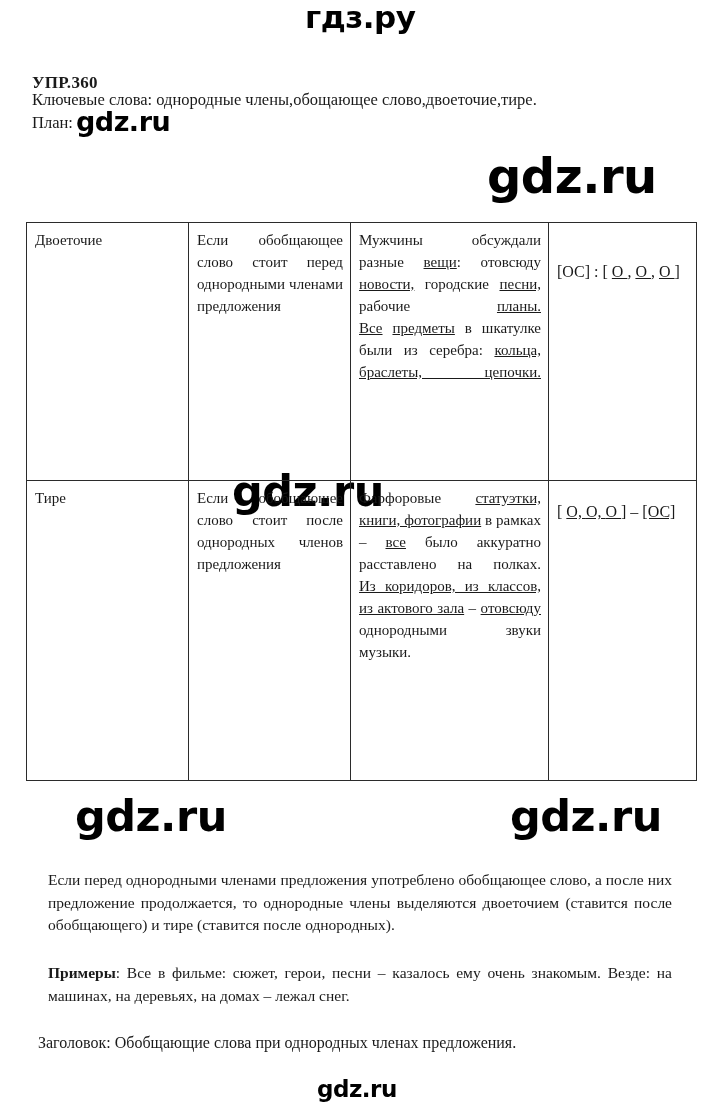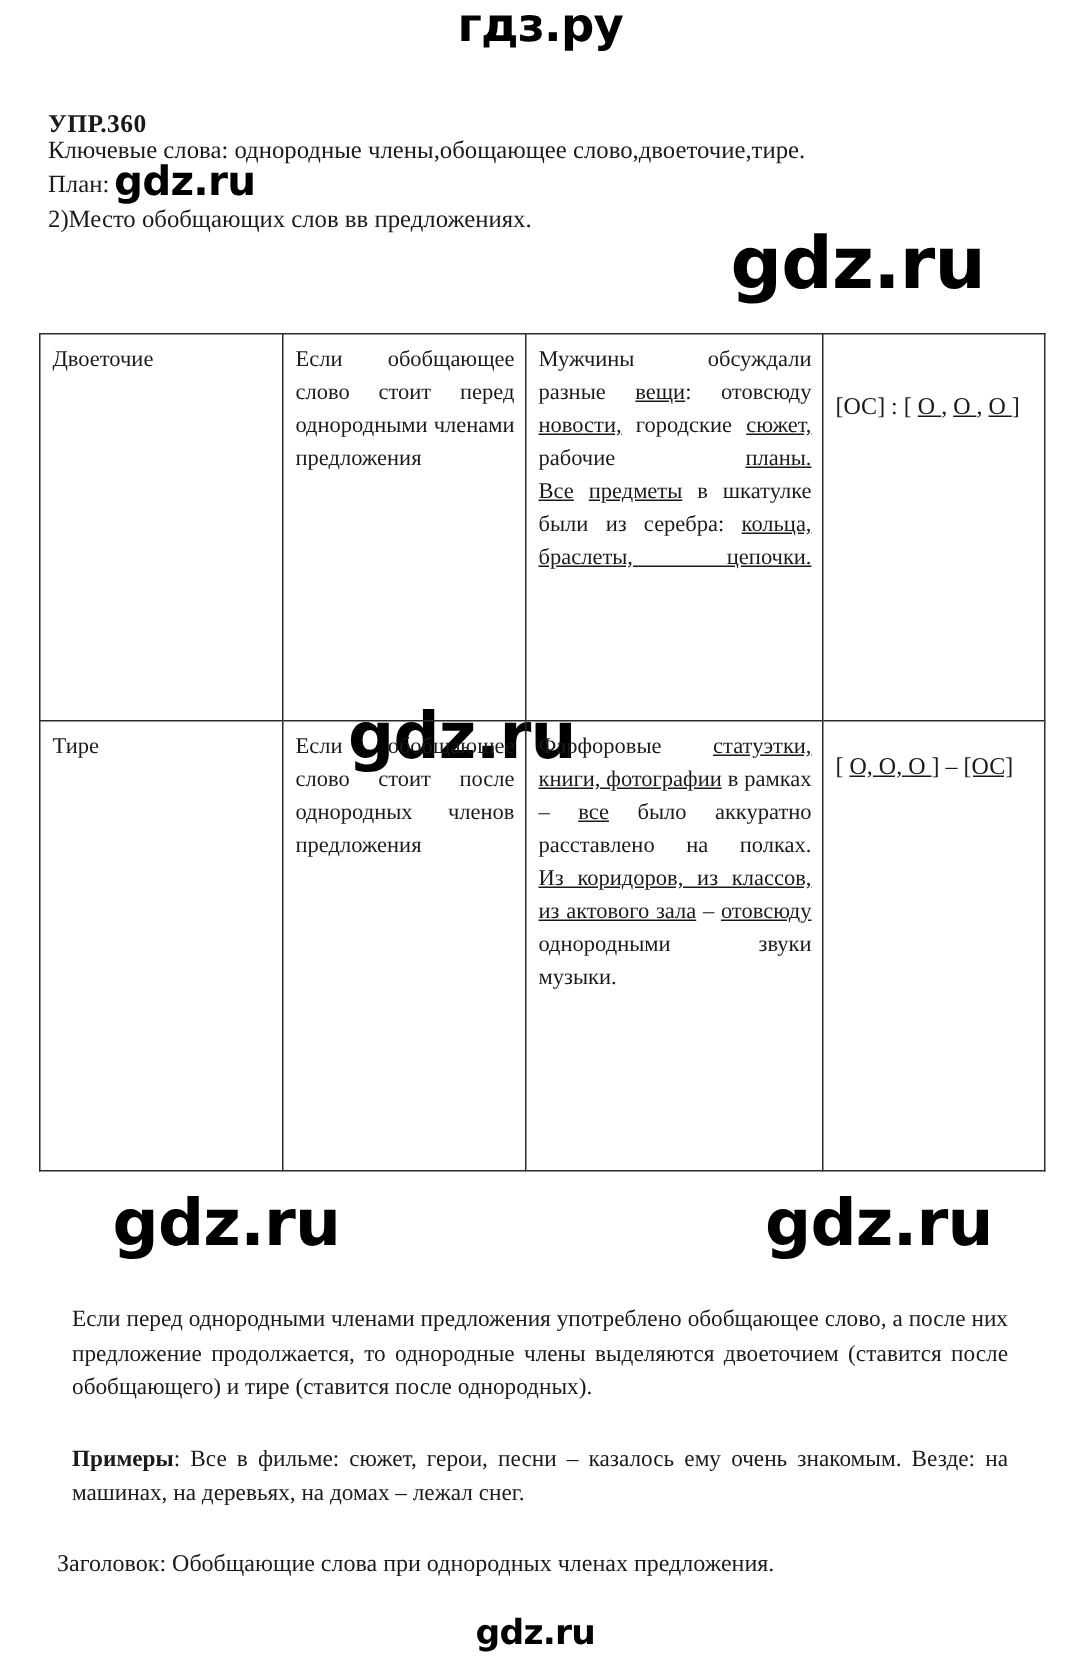--- a/index.html
+++ b/index.html
@@ -118,37 +118,36 @@
   <div class="wm wm-big-2">gdz.ru</div>
   <div class="wm wm-big-3">gdz.ru</div>
   <div class="wm wm-big-4">gdz.ru</div>
   <div class="wm wm-bottom">gdz.ru</div>
 
   <div class="title">УПР.360</div>
 
   <div class="intro">
     <div>Ключевые слова: однородные члены,обощающее слово,двоеточие,тире.</div>
     <div>План:</div>
-    <div>2)Место обобщающих слов вв предложениях.</div>
   </div>
 
   <table class="tbl">
     <colgroup>
       <col class="c1">
         <col class="c2">
         <col class="c3">
         <col class="c4">
     </colgroup>
     <tbody>
 
       <tr class="row1">
         <td class="c1">Двоеточие</td>
         <td class="c2 just">Если обобщающее слово стоит перед однородными членами предложения</td>
         <td class="c3">
-          <div class="just"><span>Мужчины обсуждали разные </span><u class="u">вещи</u><span>: отовсюду </span><u class="u">новости,</u><span> городские </span><u class="u">сюжет,</u><span> рабочие </span><u class="u">планы.</u></div>
+          <div class="just"><span>Мужчины обсуждали разные </span><u class="u">вещи</u><span>: отовсюду </span><u class="u">новости,</u><span> городские </span><u class="u">песни,</u><span> рабочие </span><u class="u">планы.</u></div>
           <div class="just"><u class="u">Все</u><span> </span><u class="u">предметы</u><span> в шкатулке были из серебра: </span><u class="u">кольца, браслеты, цепочки.</u></div>
         </td>
         <td class="c4 scheme">
           <span>[ОС]</span><span> : </span><span>[ </span><u class="u">О </u><span>, </span><u class="u">О </u><span>, </span><u class="u">О </u><span> ]</span>
         </td>
       </tr>
 
       <tr class="row2">
         <td class="c1">Тире</td>
         <td class="c2 just">Если обобщающее слово стоит после однородных членов предложения</td>

